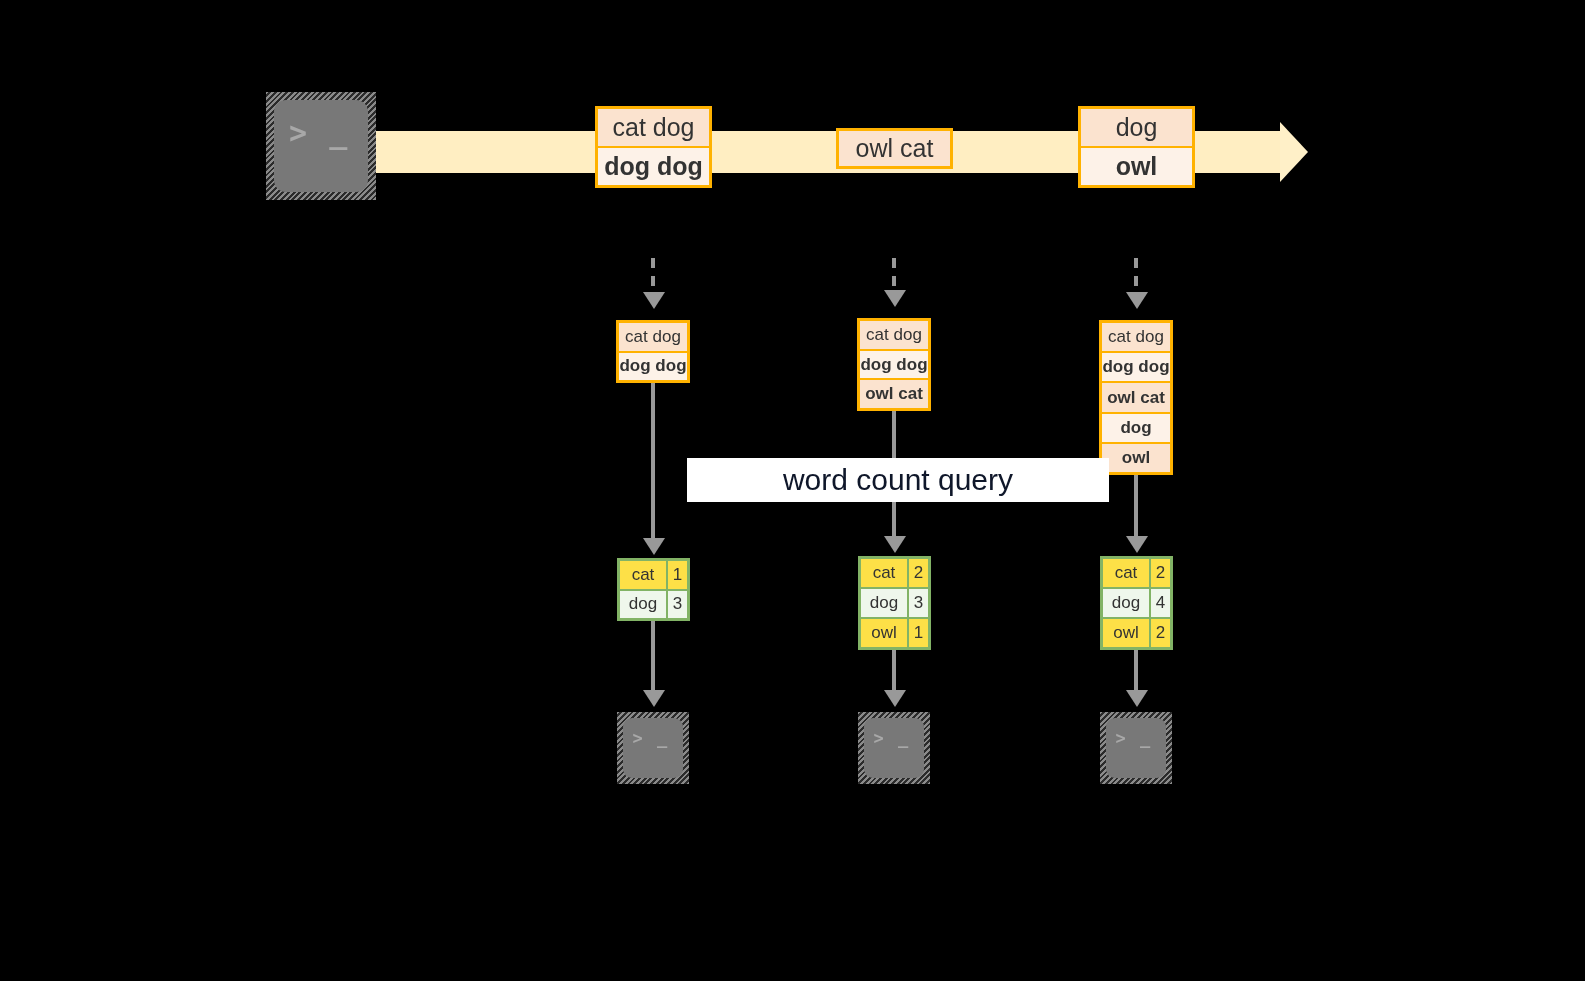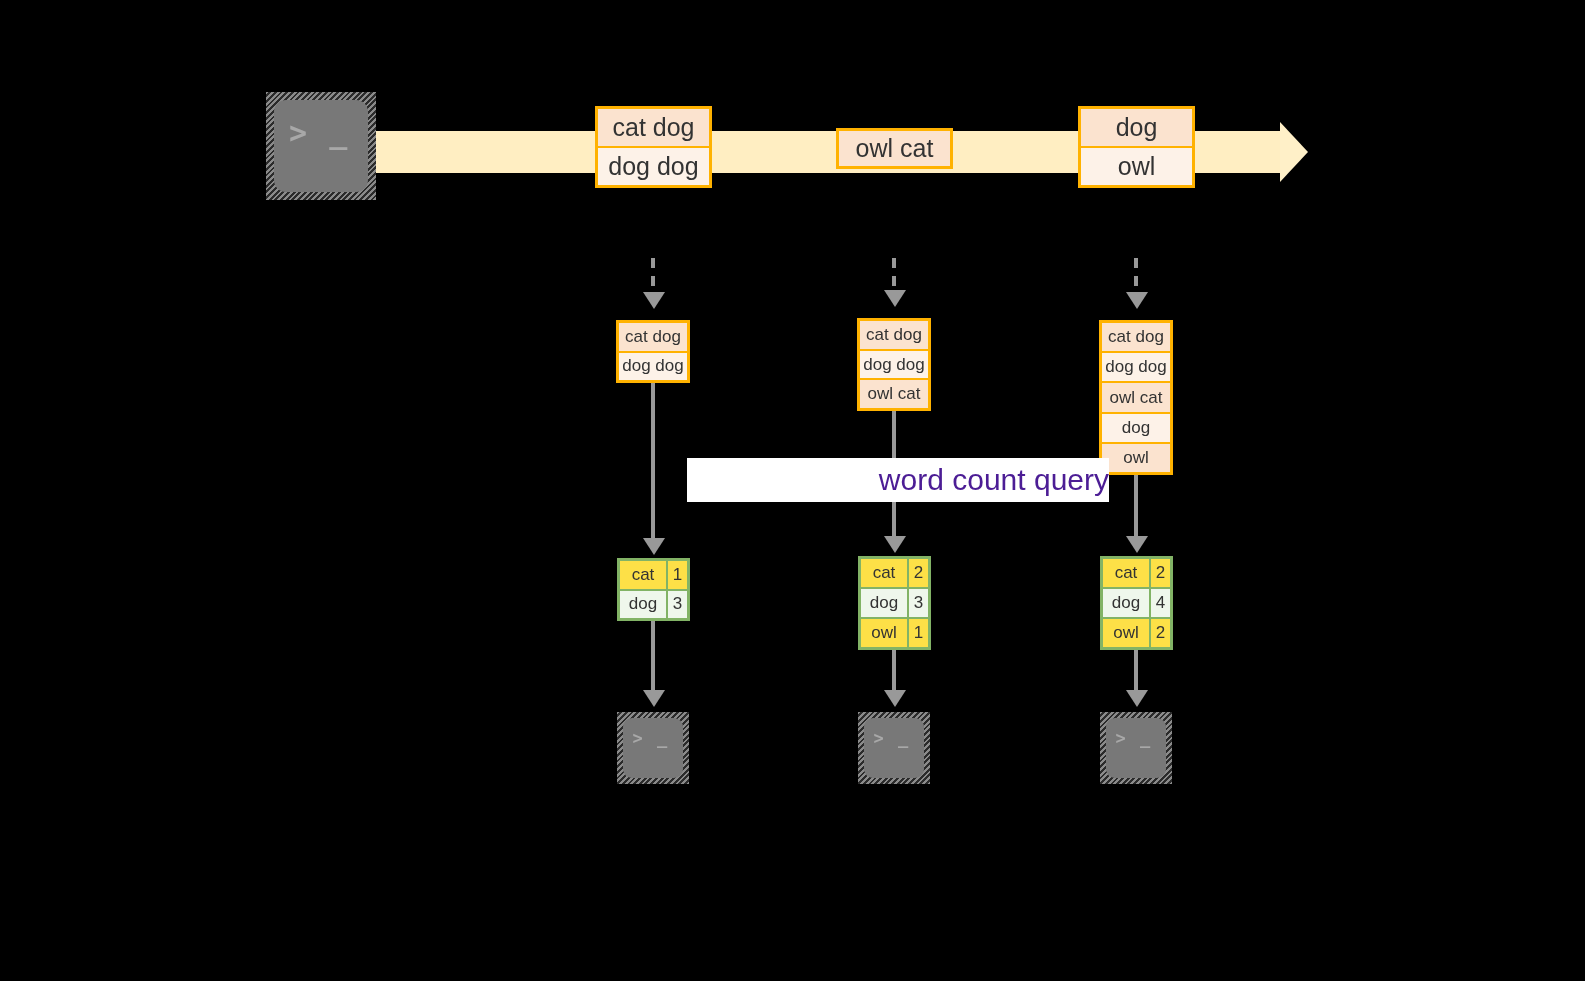--- a/index.html
+++ b/index.html
@@ -77,21 +77,21 @@
     flex: 1 1 auto;
     box-sizing: border-box;
     display: flex;
     align-items: center;
     justify-content: center;
     color: #333333;
     white-space: nowrap;
   }
   .evt-box .row.dark  { background: #fbe3cf; }
   .evt-box .row.light { background: #fdf2e8; }
-  .evt-box .row + .row { border-top: 2px solid #ffb200; }
+  .evt-box .row + .row { border-top: 2px solid #ffb200; font-weight: bold; }
 
   .evt-box.top .row { font-size: 25px; }
   .evt-box.snap .row { font-size: 17px; }
 
   
   .res-box {
     position: absolute;
     box-sizing: border-box;
     border: 3px solid #82b366;
     display: flex;
@@ -140,25 +140,25 @@
     border-left-width: 11px;
     border-right-width: 11px;
     border-top-width: 17px;
     border-bottom-width: 0;
   }
 
   
   .query-label {
     position: absolute;
     background: #ffffff;
-    color: #4c1d95;
+    color: #0f172a;
     font-size: 30px;
     display: flex;
     align-items: center;
-    justify-content: flex-end;
+    justify-content: center;
     white-space: nowrap;
   }
 </style>
 </head>
 <body>
 
 <div id="canvas">
 
   <div class="stream-band" style="left:360px; top:131px; width:920px; height:42px;"></div>
   <div class="stream-arrowhead" style="left:1280px; top:122px; border-top-width:30px; border-bottom-width:30px; border-left-width:28px;"></div>

